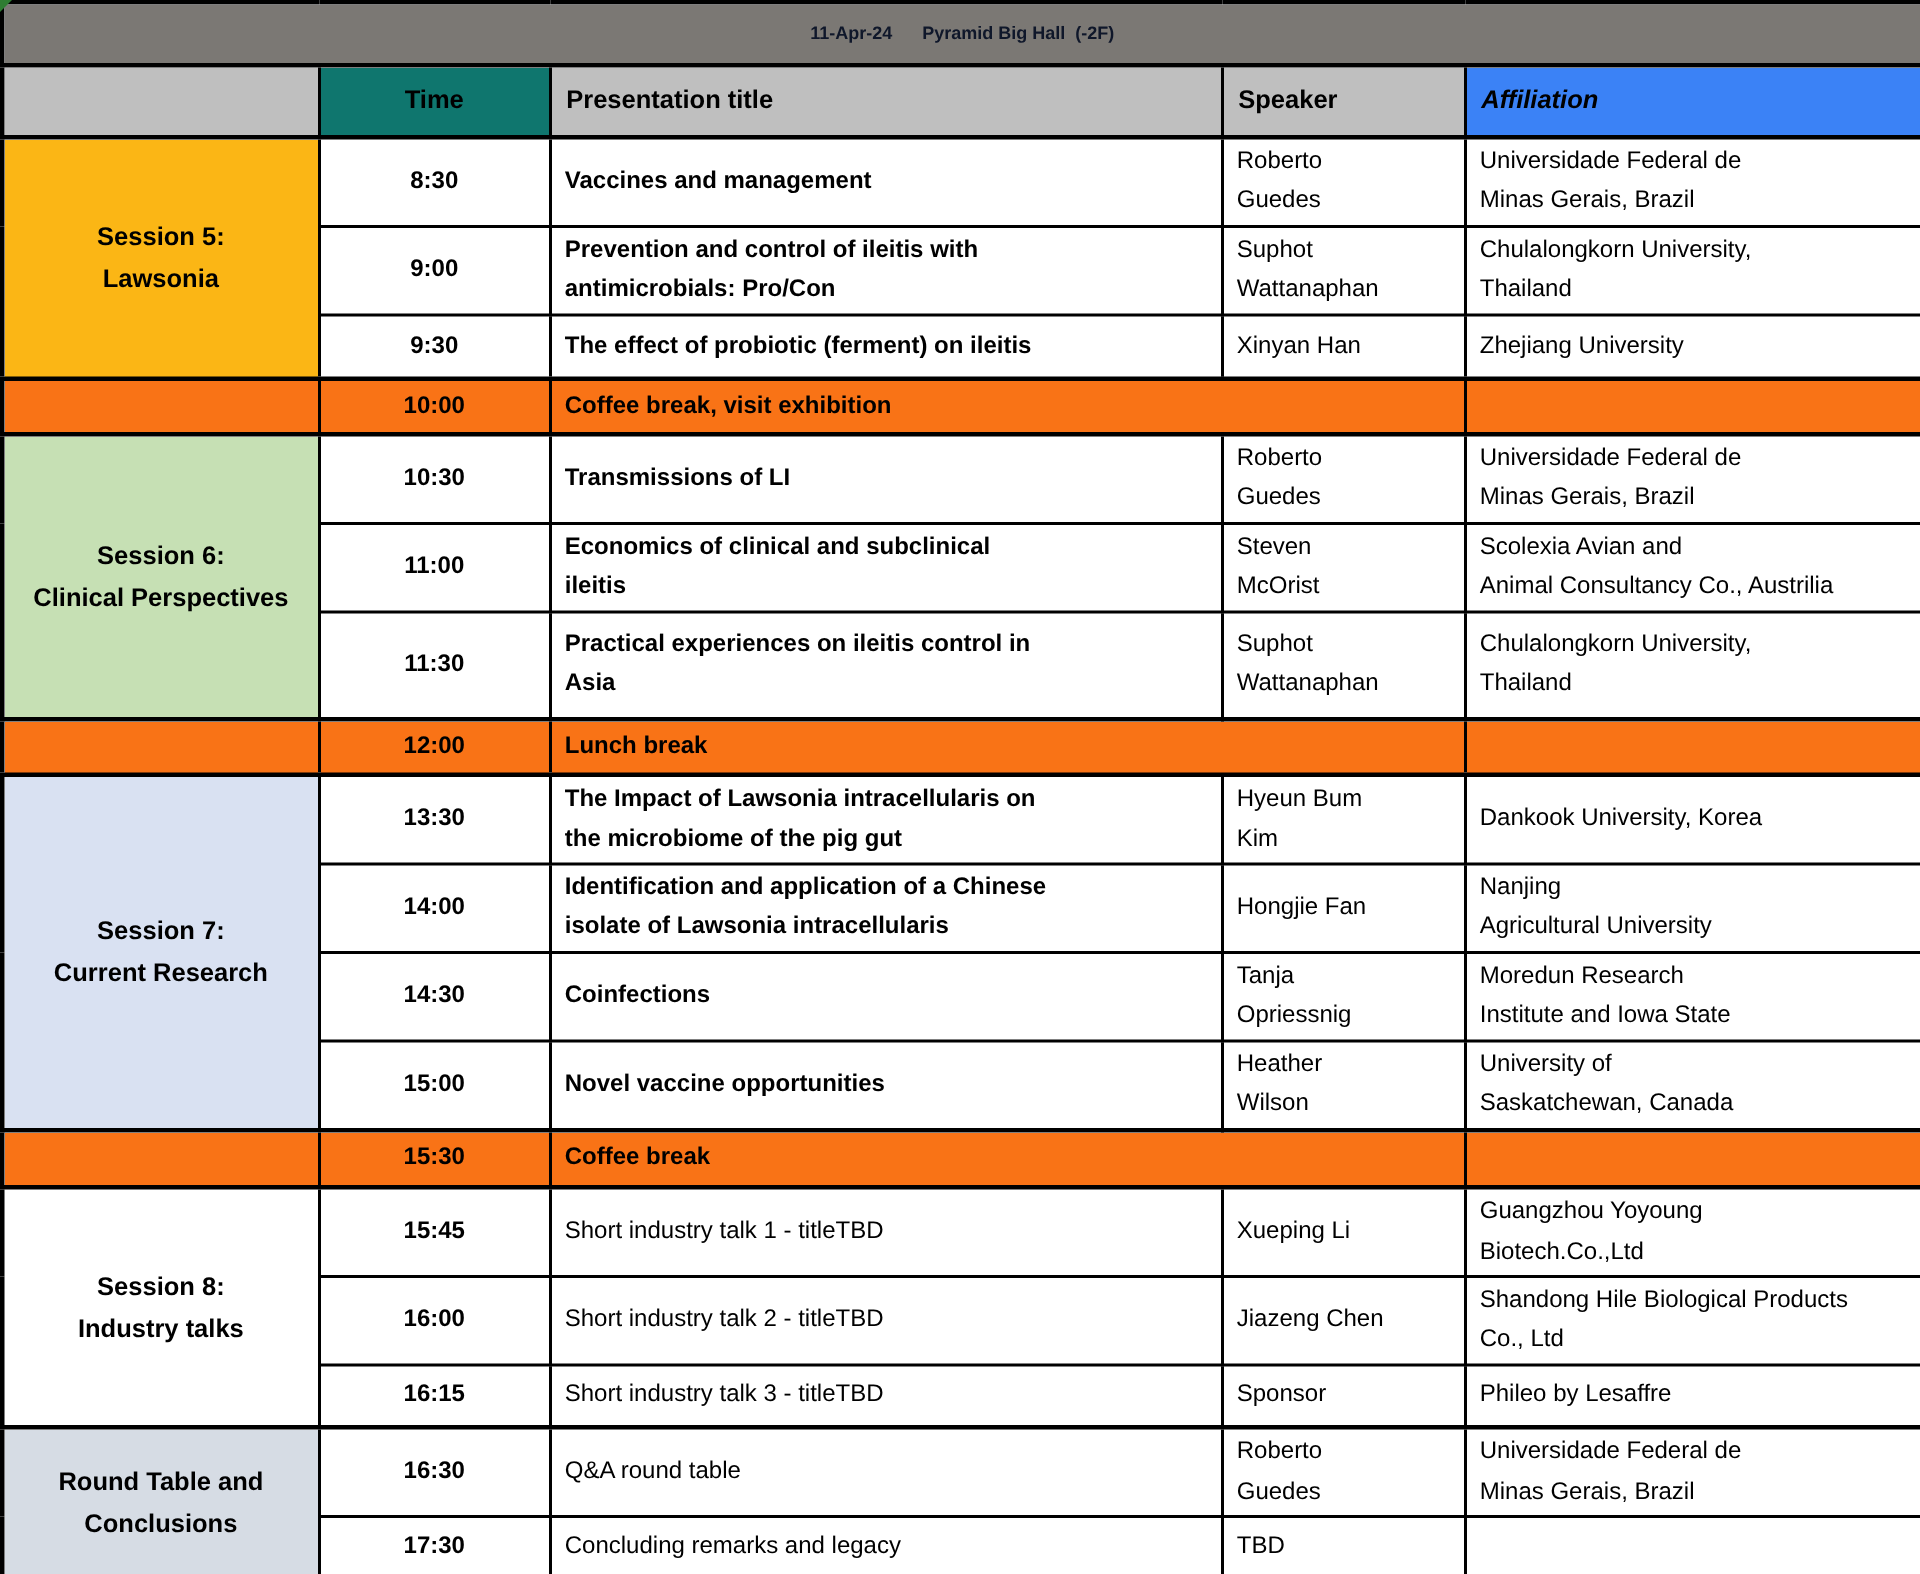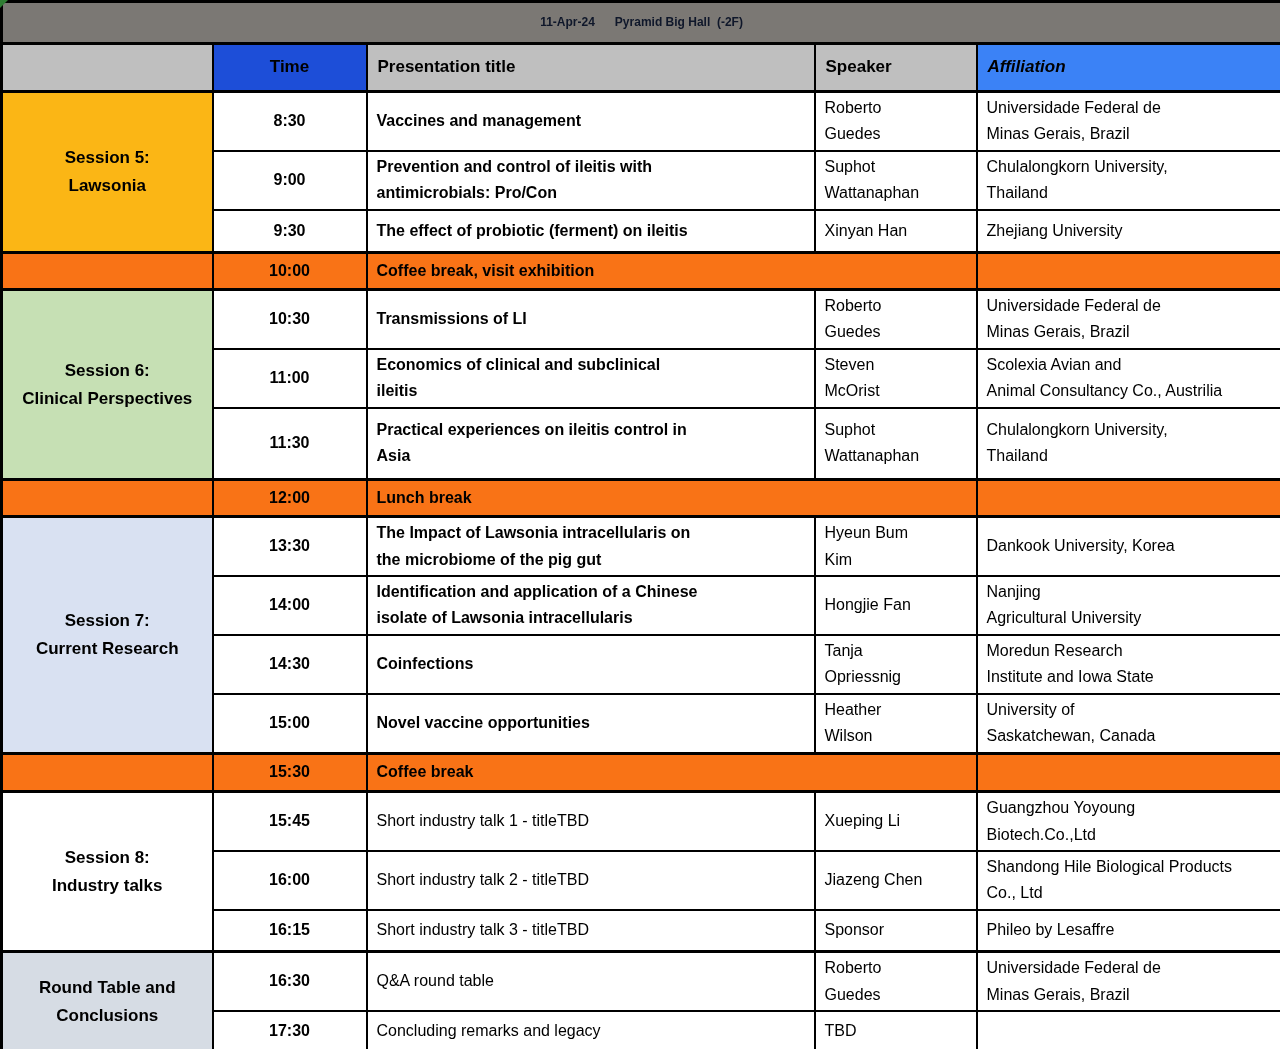--- a/index.html
+++ b/index.html
@@ -79,21 +79,21 @@
       <col style="width:448px">
       <col style="width:162px">
       <col style="width:305px">
     </colgroup>
     <thead>
       <tr>
         <th colspan="5" class="titlebar" style="background: rgb(123, 120, 116);">11-Apr-24      Pyramid Big Hall  (-2F)</th>
       </tr>
       <tr class="sect">
         <th class="hdr" style="background: rgb(191, 191, 191);"></th>
-        <th class="hdr center" style="background: #1d4ed8; margin-left: 16px;">Time</th>
+        <th class="hdr center" style="background: #0f766e; margin-left: 16px;">Time</th>
         <th class="hdr" style="background: rgb(191, 191, 191);">Presentation title</th>
         <th class="hdr" style="background: rgb(191, 191, 191);">Speaker</th>
         <th class="hdr" style="background: #3b82f6; font-style: italic;">Affiliation</th>
       </tr>
     </thead>
     <tbody>
         <tr class="sect" style="height: 56px;">
           <td class="s" rowspan="3" style="background: rgb(251, 182, 21);">Session 5:
 Lawsonia</td>
           <td class="t">8:30</td>

